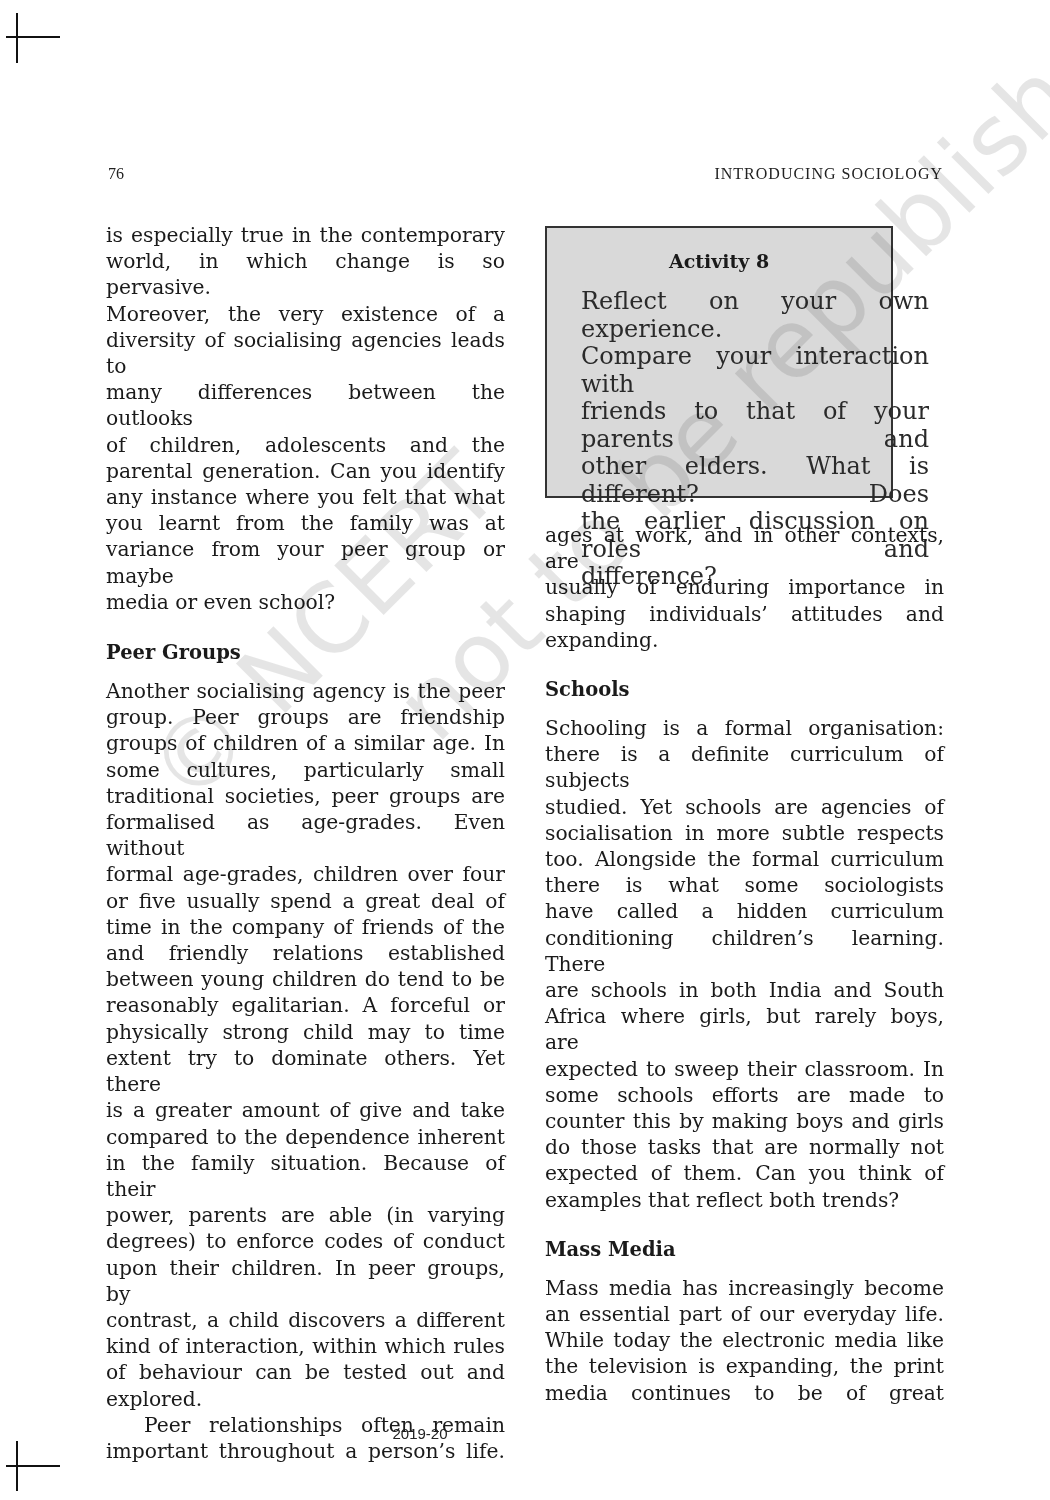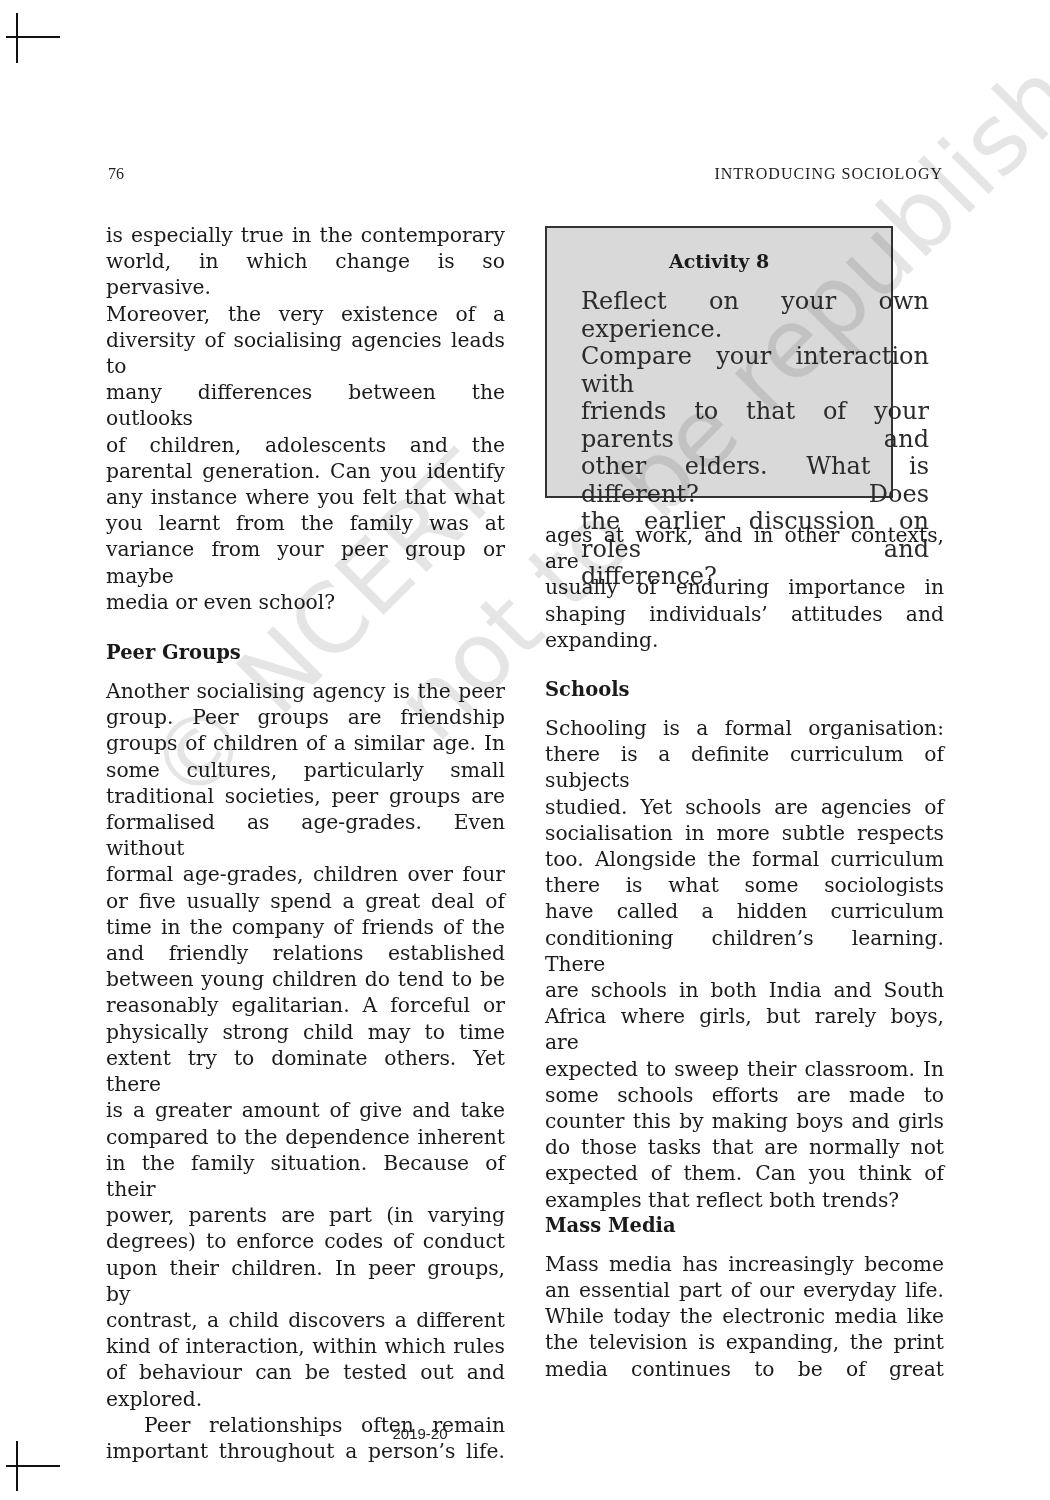--- a/index.html
+++ b/index.html
@@ -85,21 +85,21 @@
     <span class="ln">or five usually spend a great deal of</span>
     <span class="ln">time in the company of friends of the</span>
     <span class="ln">and friendly relations established</span>
     <span class="ln">between young children do tend to be</span>
     <span class="ln">reasonably egalitarian. A forceful or</span>
     <span class="ln">physically strong child may to time</span>
     <span class="ln">extent try to dominate others. Yet there</span>
     <span class="ln">is a greater amount of give and take</span>
     <span class="ln">compared to the dependence inherent</span>
     <span class="ln">in the family situation. Because of their</span>
-    <span class="ln">power, parents are part (in varying</span>
+    <span class="ln">power, parents are able (in varying</span>
     <span class="ln">degrees) to enforce codes of conduct</span>
     <span class="ln">upon their children. In peer groups, by</span>
     <span class="ln">contrast, a child discovers a different</span>
     <span class="ln">kind of interaction, within which rules</span>
     <span class="ln">of behaviour can be tested out and</span>
     <span class="ln last">explored.</span>
   </p>
   <p>
     <span class="ln indent">Peer relationships often remain</span>
     <span class="ln">important throughout a person’s life.</span>
@@ -141,21 +141,21 @@
     <span class="ln">are schools in both India and South</span>
     <span class="ln">Africa where girls, but rarely boys, are</span>
     <span class="ln">expected to sweep their classroom. In</span>
     <span class="ln">some schools efforts are made to</span>
     <span class="ln">counter this by making boys and girls</span>
     <span class="ln">do those tasks that are normally not</span>
     <span class="ln">expected of them. Can you think of</span>
     <span class="ln last">examples that reflect both trends?</span>
   </p>
 
-  <h3 class="heading" style="margin-bottom:12px;">Mass Media</h3>
+  <h3 class="heading" style="margin-top:24px;margin-bottom:12px;">Mass Media</h3>
 
   <p>
     <span class="ln">Mass media has increasingly become</span>
     <span class="ln">an essential part of our everyday life.</span>
     <span class="ln">While today the electronic media like</span>
     <span class="ln">the television is expanding, the print</span>
     <span class="ln" style="text-align-last:justify;">media continues to be of great</span>
   </p>
 </div>
 

